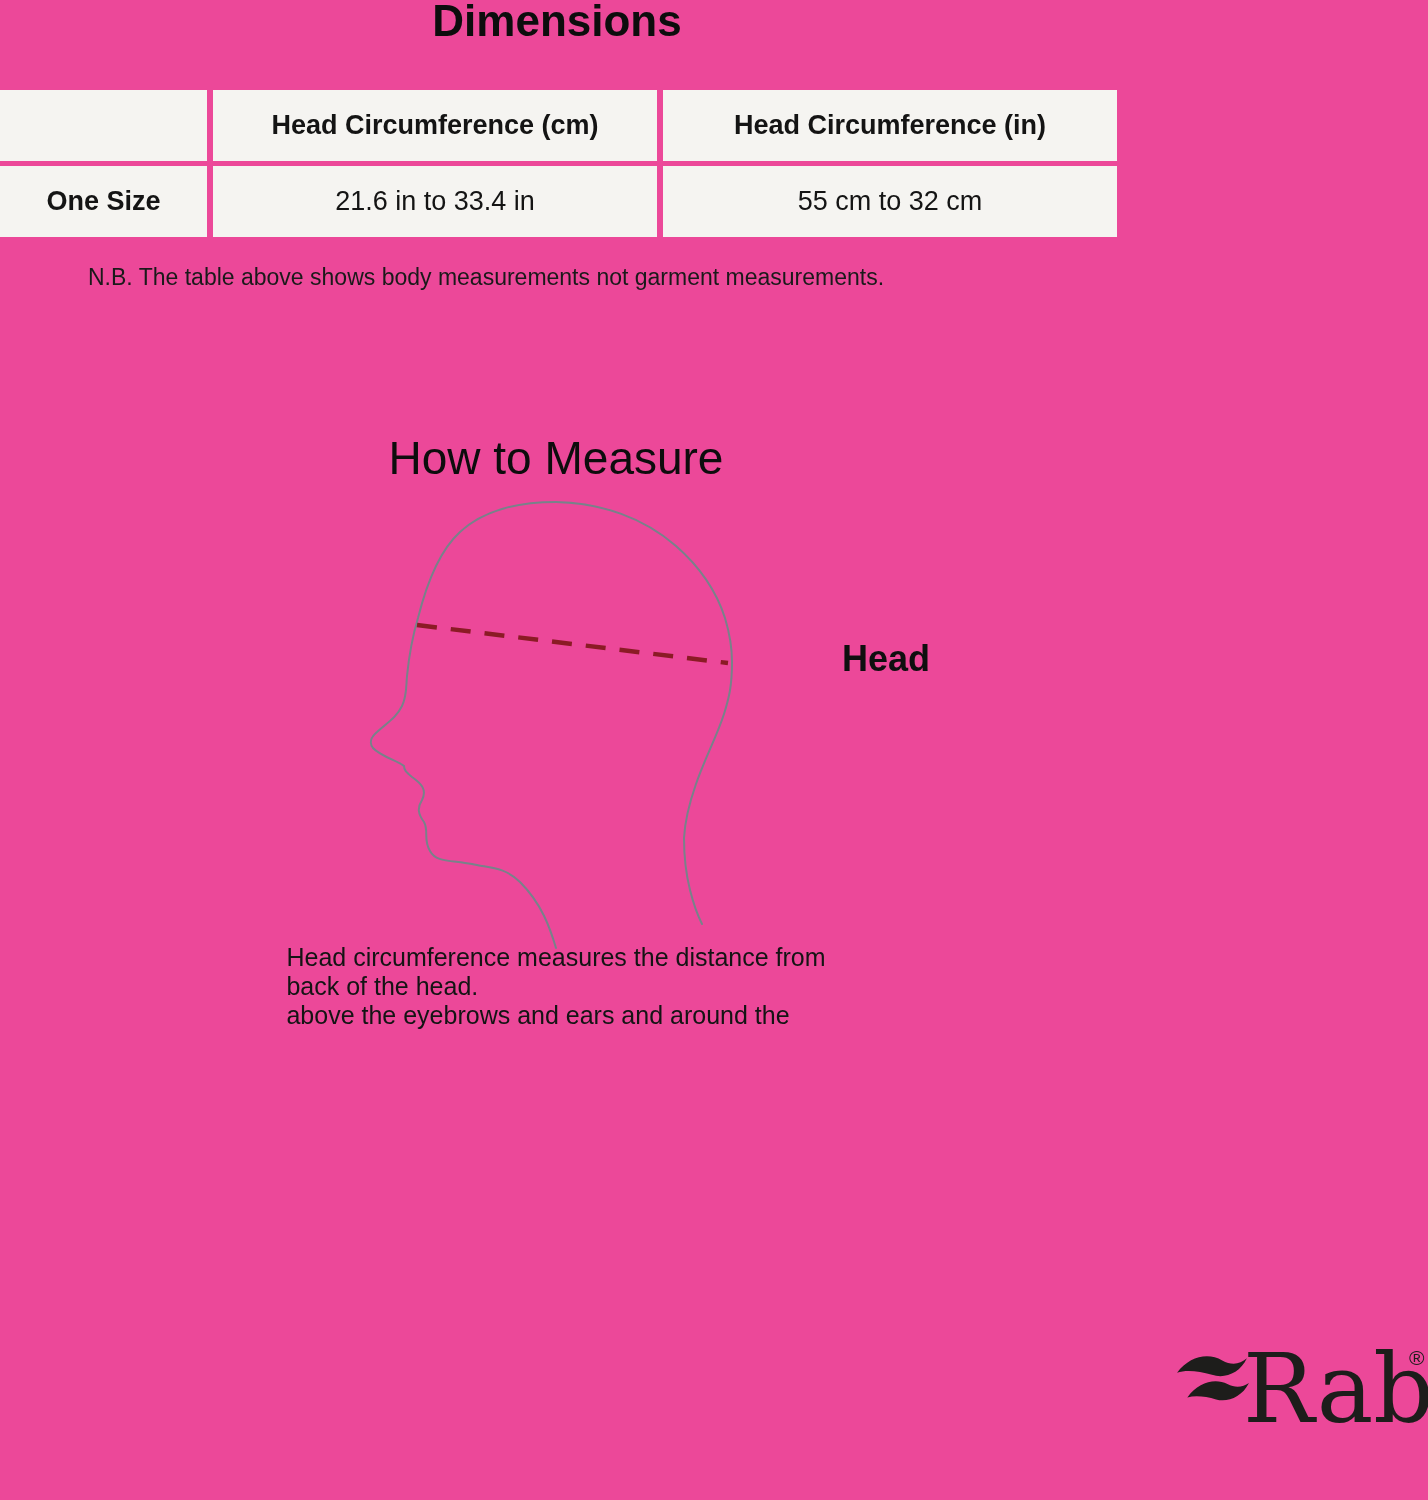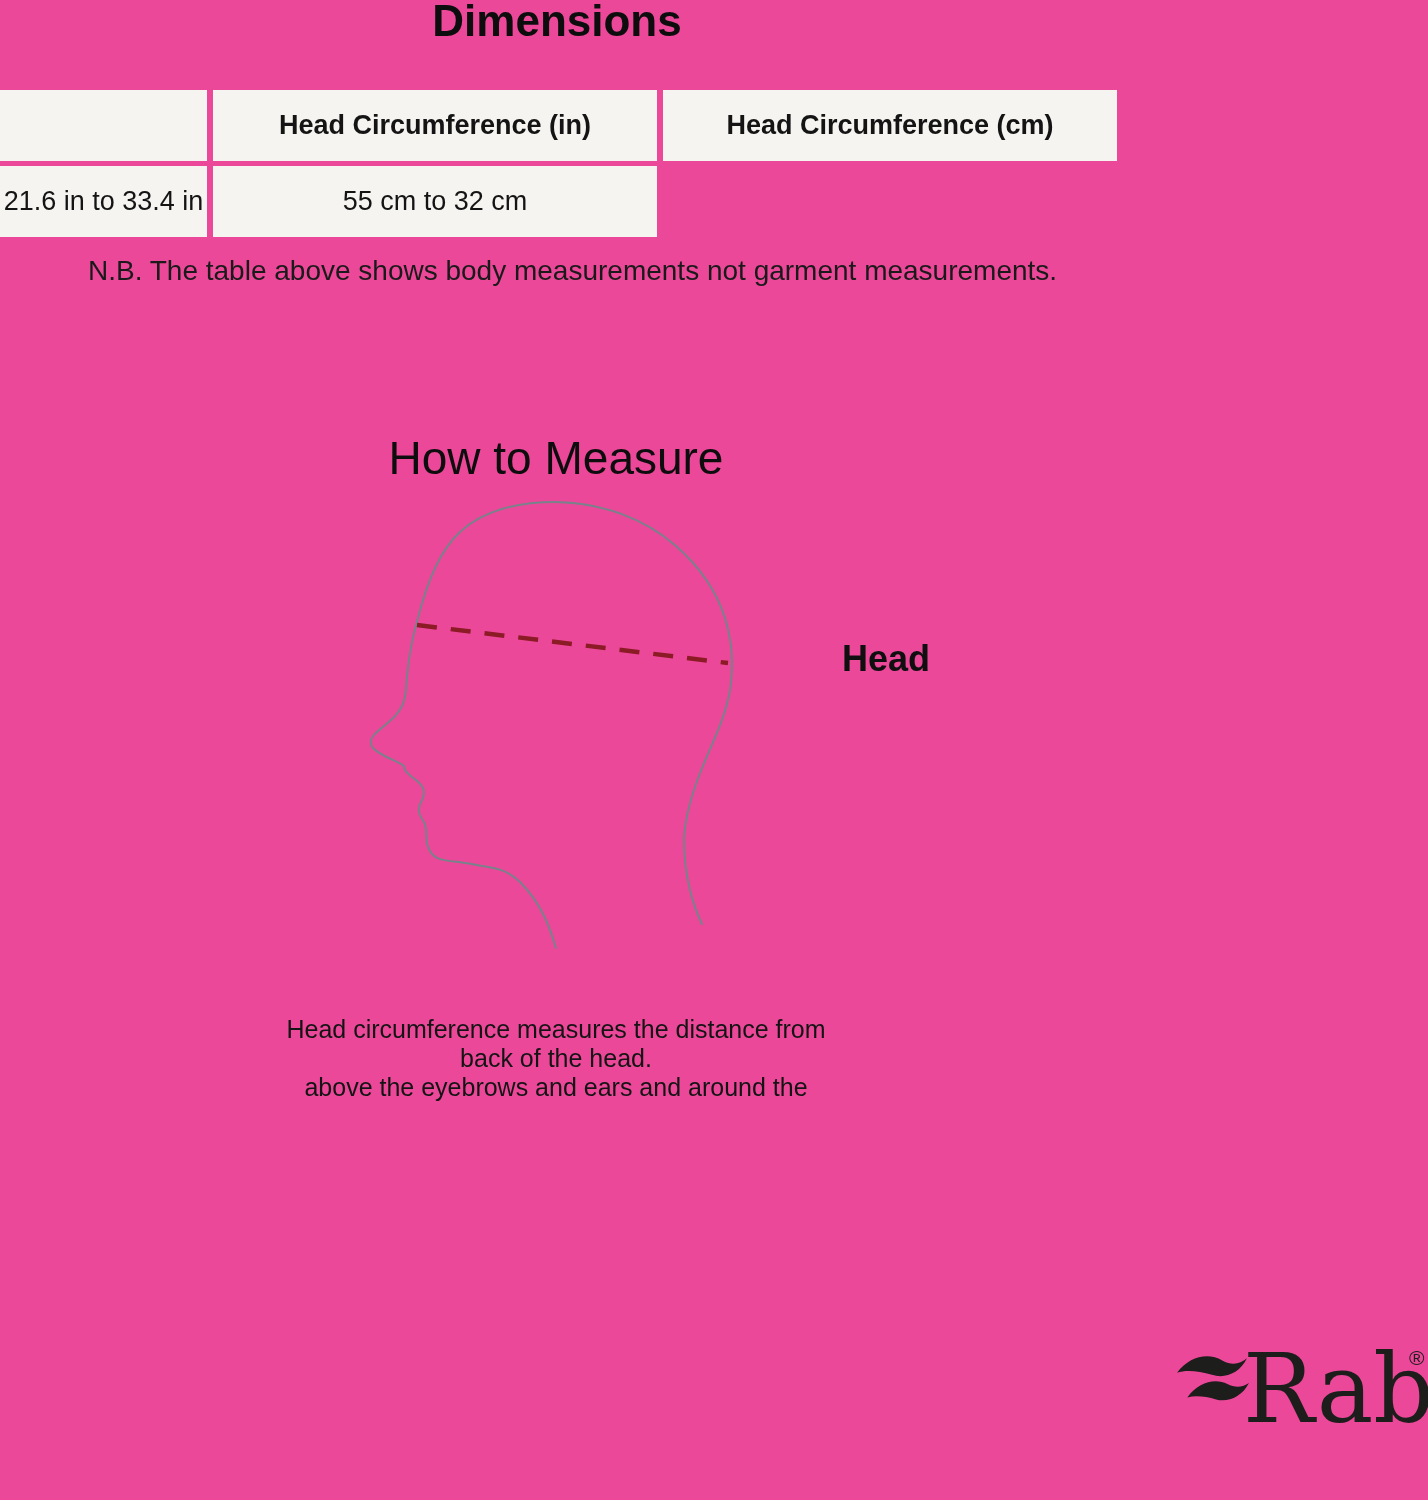--- a/index.html
+++ b/index.html
@@ -46,23 +46,23 @@
     font-size: 27px;
     color: #141414;
     text-align: center;
   }
   .cell.hdr { font-weight: 700; }
   .cell.rowlabel { font-weight: 700; }
 
   
   .note {
     position: absolute;
-    top: 254px;
+    top: 260px;
     left: 88px;
-    font-size: 28px;
+    font-size: 23px;
     line-height: 34px;
     color: #1a1a1a;
     white-space: nowrap;
   }
 
   
   .htm-heading {
     position: absolute;
     top: 433px;
     left: 556px;
@@ -87,27 +87,26 @@
     transform: translateX(-50%);
     font-size: 36px;
     line-height: 49px;
     font-weight: 700;
     color: #0f0f0f;
     text-align: center;
     white-space: nowrap;
   }
   .caption {
     position: absolute;
-    top: 1015px;
+    top: 943px;
     left: 556px;
     transform: translateX(-50%);
     font-size: 25px;
     line-height: 29px;
     color: #141414;
-    text-align: center;
     white-space: nowrap;
   }
 
   
   .brand { position: absolute; top: 0; left: 0; }
   .brand-swoosh {
     position: absolute;
     left: 1175px;
     top: 1352px;
     width: 76px;
@@ -134,22 +133,23 @@
 </style>
 </head>
 <body>
 
 <div class="page">
 
   <div class="title">Dimensions</div>
 
   <div class="size-table">
     <div class="cell hdr"></div>
+    <div class="cell hdr">Head Circumference (cm)</div>
     <div class="cell hdr">Head Circumference (in)</div>
-    <div class="cell hdr">Head Circumference (cm)</div>
+    <div class="cell rowlabel">One Size</div>
     <div class="cell">21.6 in to 33.4 in</div>
     <div class="cell">55 cm to 32 cm</div>
   </div>
 
   <div class="note">N.B. The table above shows body measurements not garment measurements.</div>
 
   <div class="htm-heading">How to Measure</div>
 
   <svg class="head-illustration" viewBox="0 0 400 470" fill="none" xmlns="http://www.w3.org/2000/svg">
     <path d="M196,458

